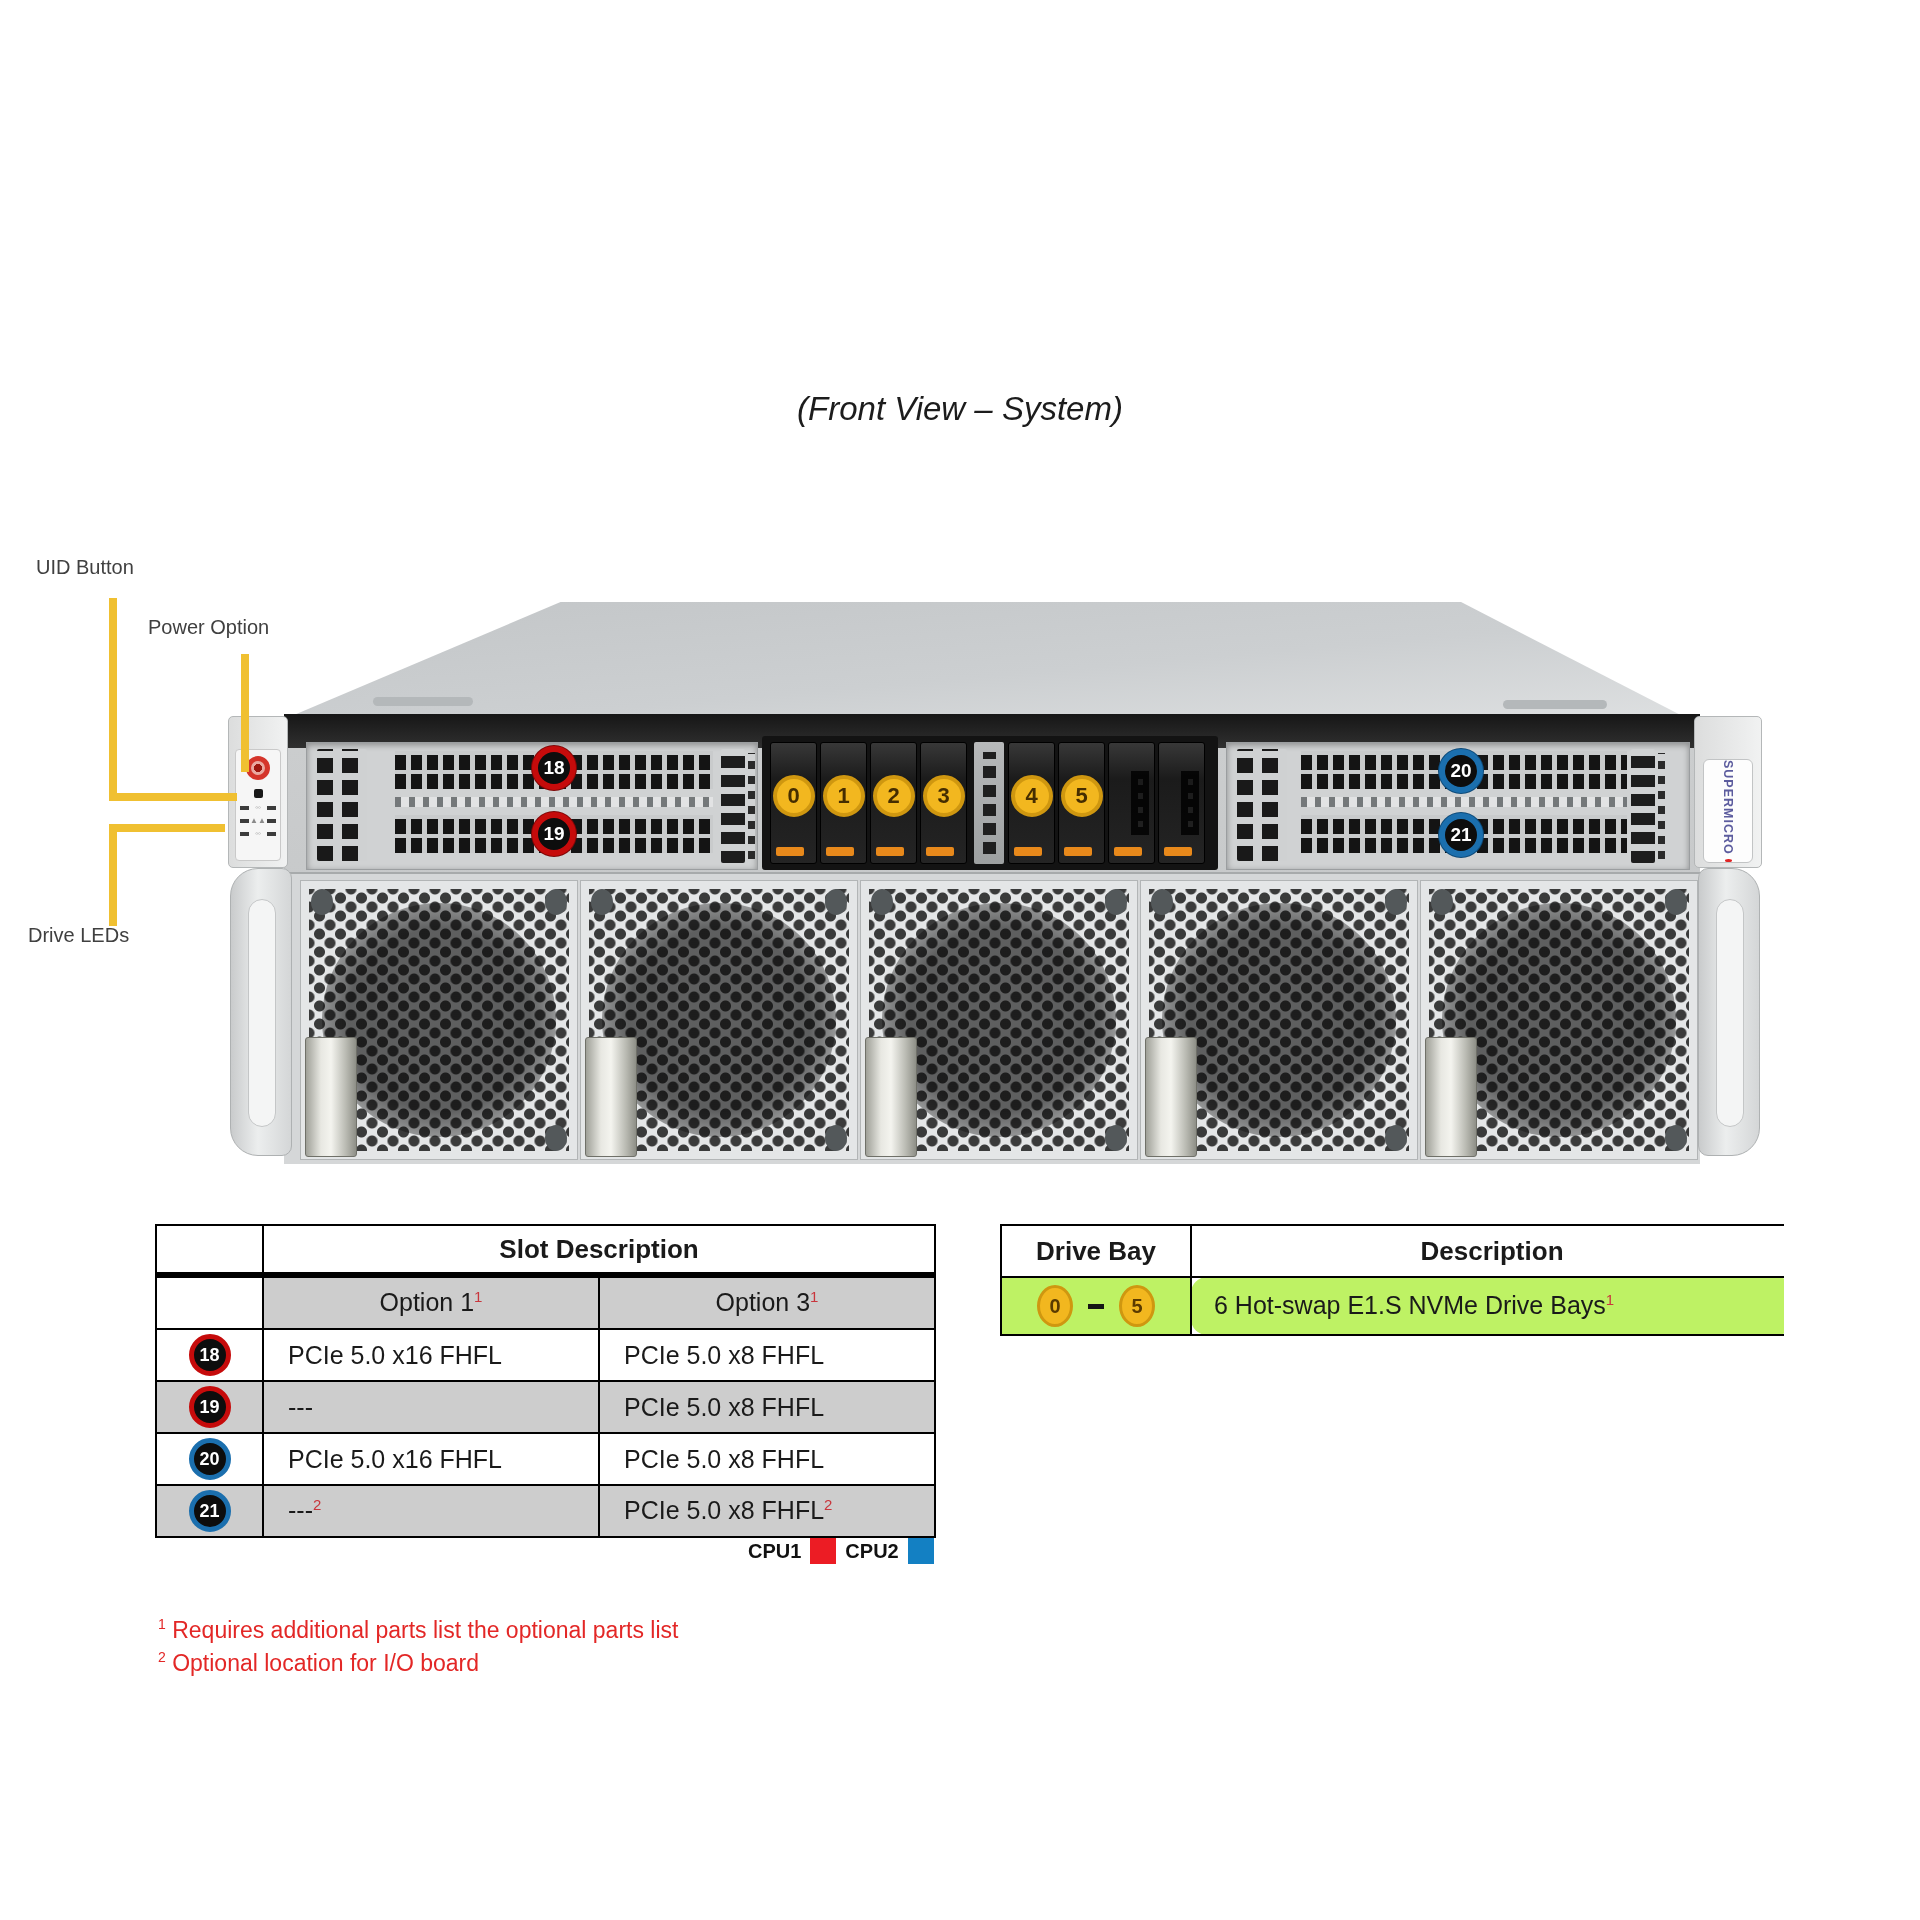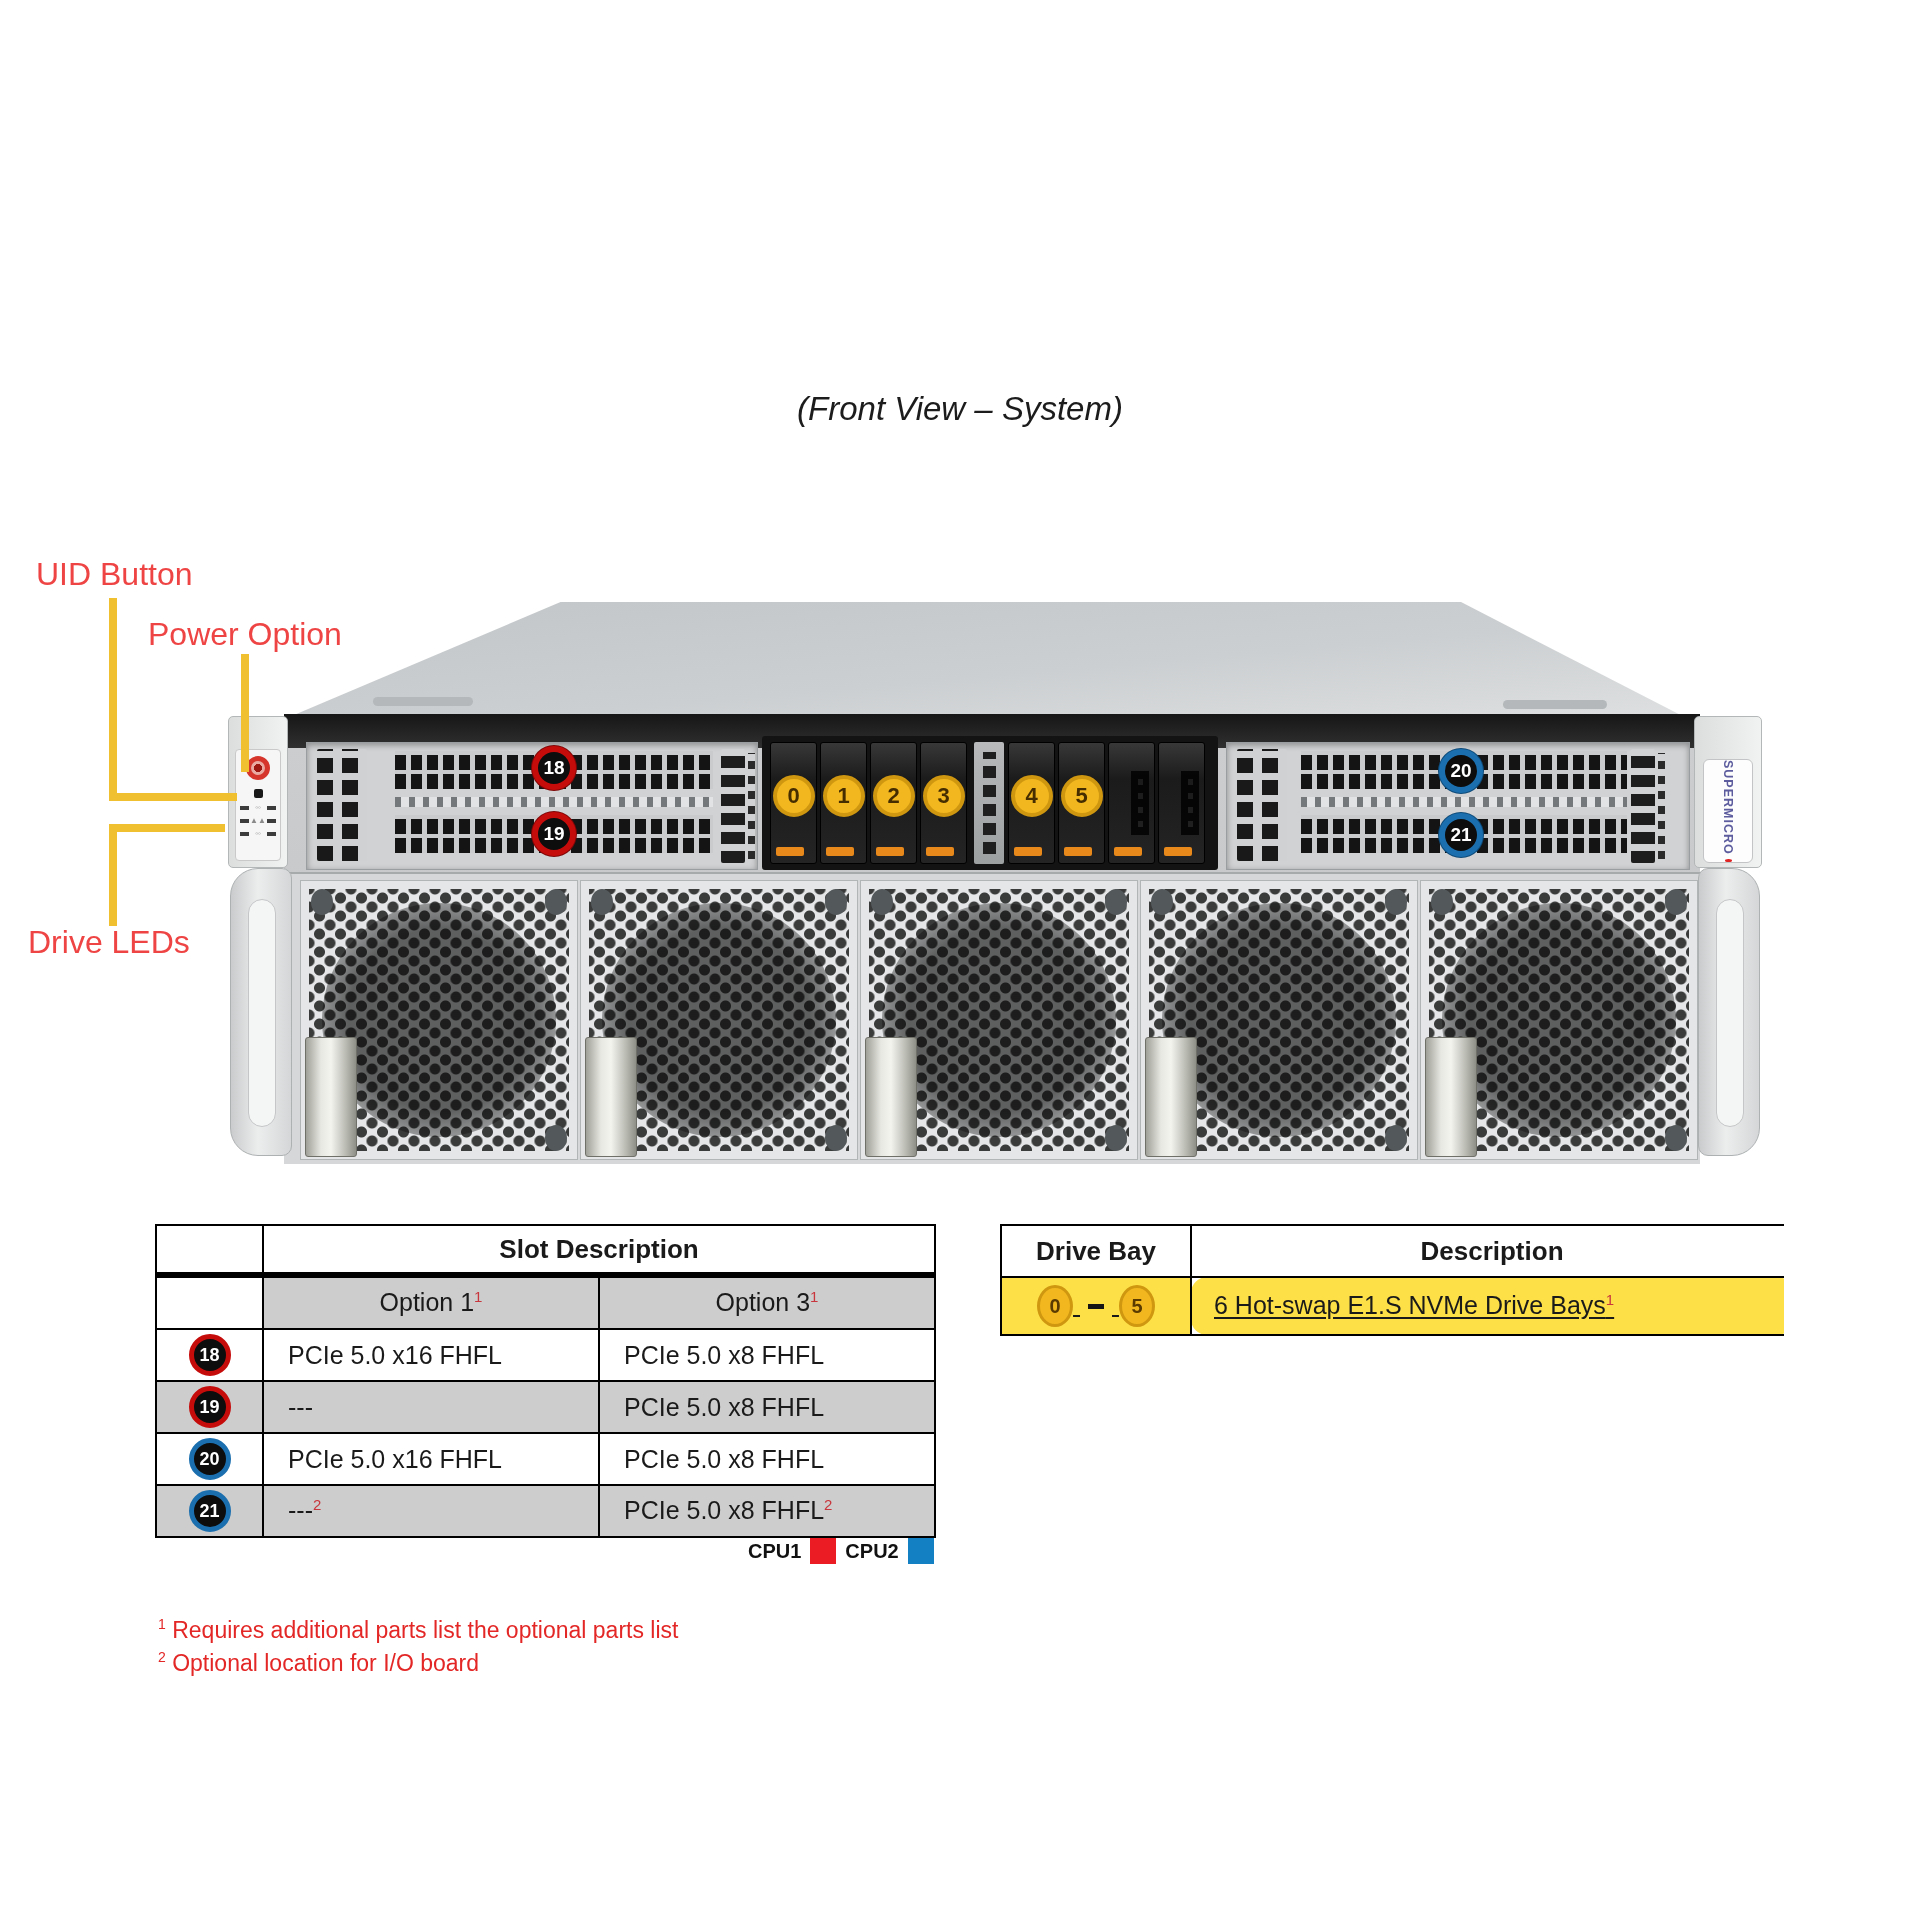--- a/index.html
+++ b/index.html
@@ -2,21 +2,21 @@
 <html><head>
 <meta charset="utf-8">
 <style>
   html,body{margin:0;padding:0;background:#fff;}
   .canvas{position:relative;width:1784px;height:1920px;background:#fff;overflow:hidden;
           font-family:"Liberation Sans", sans-serif;color:#1a1a1a;}
   .abs{position:absolute;}
 
   
   .page-title{left:0;top:390px;width:1920px;text-align:center;font-size:33px;font-style:italic;color:#1c1c1c;}
-  .callout{font-size:32px;color:#ef4444;white-space:nowrap;}
+  .callout{font-size:20px;color:#404040;white-space:nowrap;}
   .yline{background:#f0c031;z-index:6;}
 
   
   .chassis{left:228px;top:596px;width:1534px;height:572px;}
   .lid{left:40px;top:6px;width:1434px;height:124px;
        background:linear-gradient(175deg,#c3c6c8 0%,#ccCfd1 55%,#dfe1e2 100%);
        background:linear-gradient(175deg,#c3c6c8 0%,#cccfd1 55%,#dfe1e2 100%);
        clip-path:polygon(20.4% 0,83.2% 0,100% 100%,0 100%);}
   .lid-mark{height:9px;border-radius:5px;background:#b4b8ba;}
   .dark-band{left:56px;top:118px;width:1416px;height:34px;background:linear-gradient(#161616,#303030);}
@@ -106,21 +106,21 @@
   tr.row-light{background:#ffffff;}
   .tbadge{display:inline-flex;box-sizing:border-box;width:42px;height:42px;border-radius:50%;background:#0d0d0d;
           color:#fff;font-weight:bold;font-size:18px;align-items:center;justify-content:center;vertical-align:middle;}
   .tbadge.red{border:5px solid #c60b0b;}
   .tbadge.blue{border:5px solid #1b6fae;}
   sup.red{color:#c9353c;font-size:15px;}
 
   .drive-table{left:1000px;top:1224px;width:792px;}
   .drive-table td,.drive-table th{border:2px solid #000;padding:0;font-size:25px;}
   .drive-table th{height:50px;font-size:26px;font-weight:bold;background:#fff;}
-  .drive-table td{height:56px;background:#fde047;text-decoration:underline;}
+  .drive-table td{height:56px;background:#bef264;}
   .drive-table td.range-cell{text-align:center;vertical-align:middle;}
   .drive-table td.desc{padding-left:22px;text-align:left;border-radius:16px;}
   .ybadge{display:inline-flex;box-sizing:border-box;width:36px;height:42px;border-radius:50%;background:#f2b71f;
           border:3px solid #cf9710;color:#5a3a00;font-weight:bold;font-size:20px;
           align-items:center;justify-content:center;vertical-align:middle;}
   .range-dash{display:inline-block;width:16px;height:5px;background:#151515;margin:0 8px;vertical-align:middle;}
 
   .cpu-legend{left:748px;top:1538px;display:flex;align-items:center;gap:9px;font-size:20px;font-weight:bold;color:#111;}
   .swatch{width:26px;height:26px;display:inline-block;}
 

